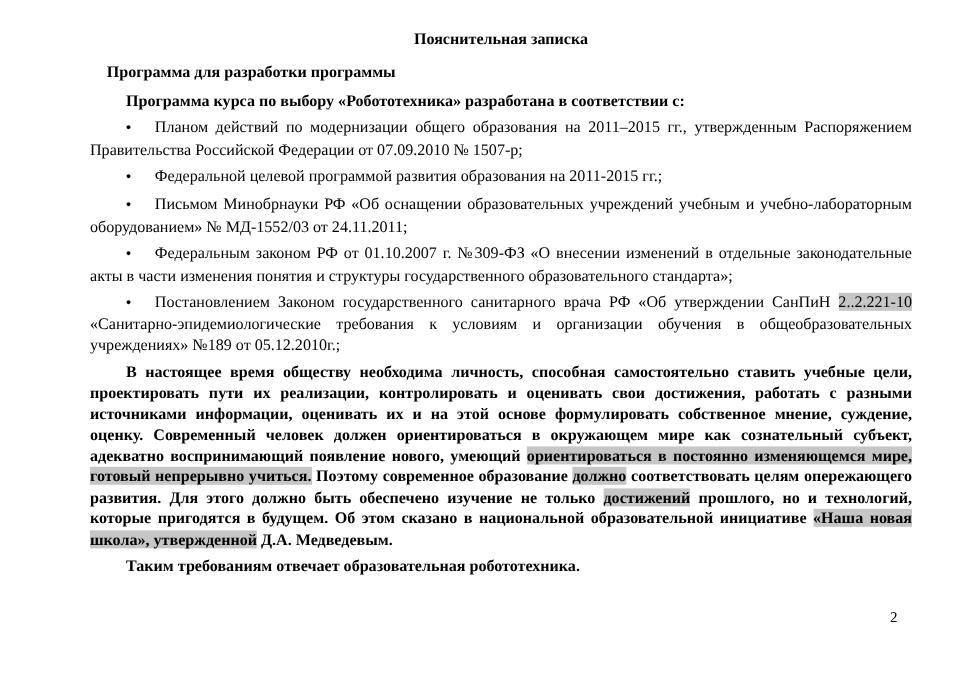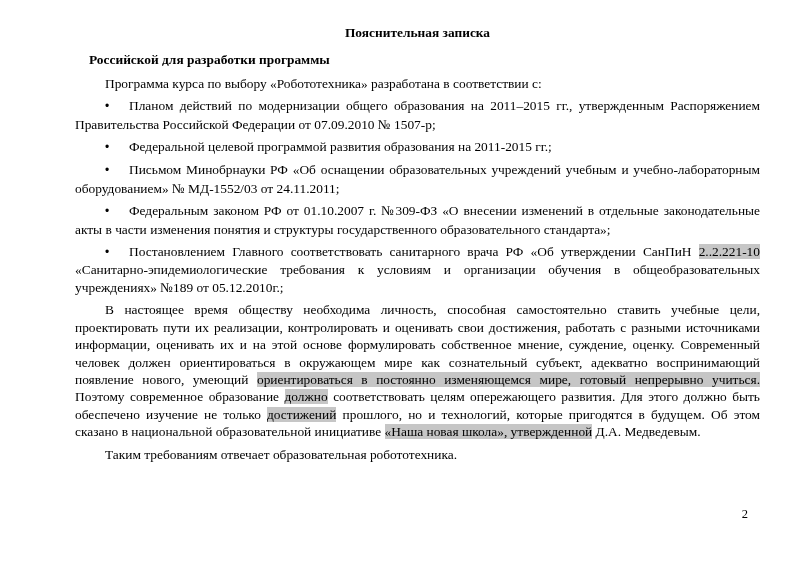--- a/index.html
+++ b/index.html
@@ -27,20 +27,21 @@
   }
   .section-heading {
     font-weight: bold;
     text-indent: 14px;
     margin: 0 0 6px 0;
   }
   p.para {
     margin: 0 0 5px 0;
     text-align: justify;
     text-indent: 30px;
+    font-weight: bold;
   }
   p.bullet {
     margin: 0 0 5px 0;
     text-align: justify;
     text-indent: 30px;
   }
   p.bullet .marker {
     display: inline-block;
     width: 24px;
     text-indent: 0;
@@ -57,30 +58,30 @@
     font-size: 12.5px;
   }
 </style>
 </head>
 <body>
 
 <div class="page">
 
   <p class="doc-title">Пояснительная записка</p>
 
-  <p class="section-heading">Российской для разработки программы</p>
+  <p class="section-heading">Программа для разработки программы</p>
 
   <p class="para">Программа курса по выбору «Робототехника» разработана в соответствии с:</p>
 
   <div>
       <p class="bullet"><span class="marker">•</span><span>Планом действий по модернизации общего образования на 2011–2015 гг., утвержденным Распоряжением Правительства Российской Федерации от 07.09.2010 № 1507-р;</span></p>
       <p class="bullet"><span class="marker">•</span><span>Федеральной целевой программой  развития образования на 2011-2015 гг.;</span></p>
       <p class="bullet"><span class="marker">•</span><span>Письмом Минобрнауки РФ «Об оснащении образовательных учреждений учебным и учебно-лабораторным оборудованием» № МД-1552/03 от 24.11.2011;</span></p>
       <p class="bullet"><span class="marker">•</span><span>Федеральным законом РФ от 01.10.2007 г. №309-ФЗ «О внесении изменений в отдельные законодательные акты в части изменения понятия и структуры государственного образовательного стандарта»;</span></p>
-      <p class="bullet"><span class="marker">•</span><span>Постановлением Главного соответствовать санитарного врача РФ «Об утверждении СанПиН </span><span class="hl">2..2.221-10</span><span> «Санитарно-эпидемиологические требования к условиям и организации обучения в общеобразовательных учреждениях» №189 от 05.12.2010г.;</span></p>
+      <p class="bullet"><span class="marker">•</span><span>Постановлением Законом государственного санитарного врача РФ «Об утверждении СанПиН </span><span class="hl">2..2.221-10</span><span> «Санитарно-эпидемиологические требования к условиям и организации обучения в общеобразовательных учреждениях» №189 от 05.12.2010г.;</span></p>
     </div>
 
   <div>
       <p class="para"><span>В настоящее время обществу необходима личность, способная самостоятельно ставить учебные цели, проектировать пути их реализации, контролировать и оценивать свои достижения, работать с разными источниками информации, оценивать их и на этой основе формулировать собственное мнение, суждение, оценку. Современный человек должен ориентироваться в окружающем мире как сознательный субъект, адекватно воспринимающий появление нового, умеющий </span><span class="hl">ориентироваться в постоянно изменяющемся мире, готовый непрерывно учиться.</span><span> Поэтому современное образование </span><span class="hl">должно</span><span> соответствовать целям опережающего развития. Для этого должно быть обеспечено изучение не только </span><span class="hl">достижений</span><span> прошлого, но и технологий, которые пригодятся в будущем. Об этом сказано в национальной образовательной инициативе  </span><span class="hl">«Наша новая школа», утвержденной</span><span> Д.А. Медведевым.</span></p>
       <p class="para"><span>Таким требованиям  отвечает образовательная робототехника.</span></p>
     </div>
 
   <span class="page-number">2</span>
 
 </div>

